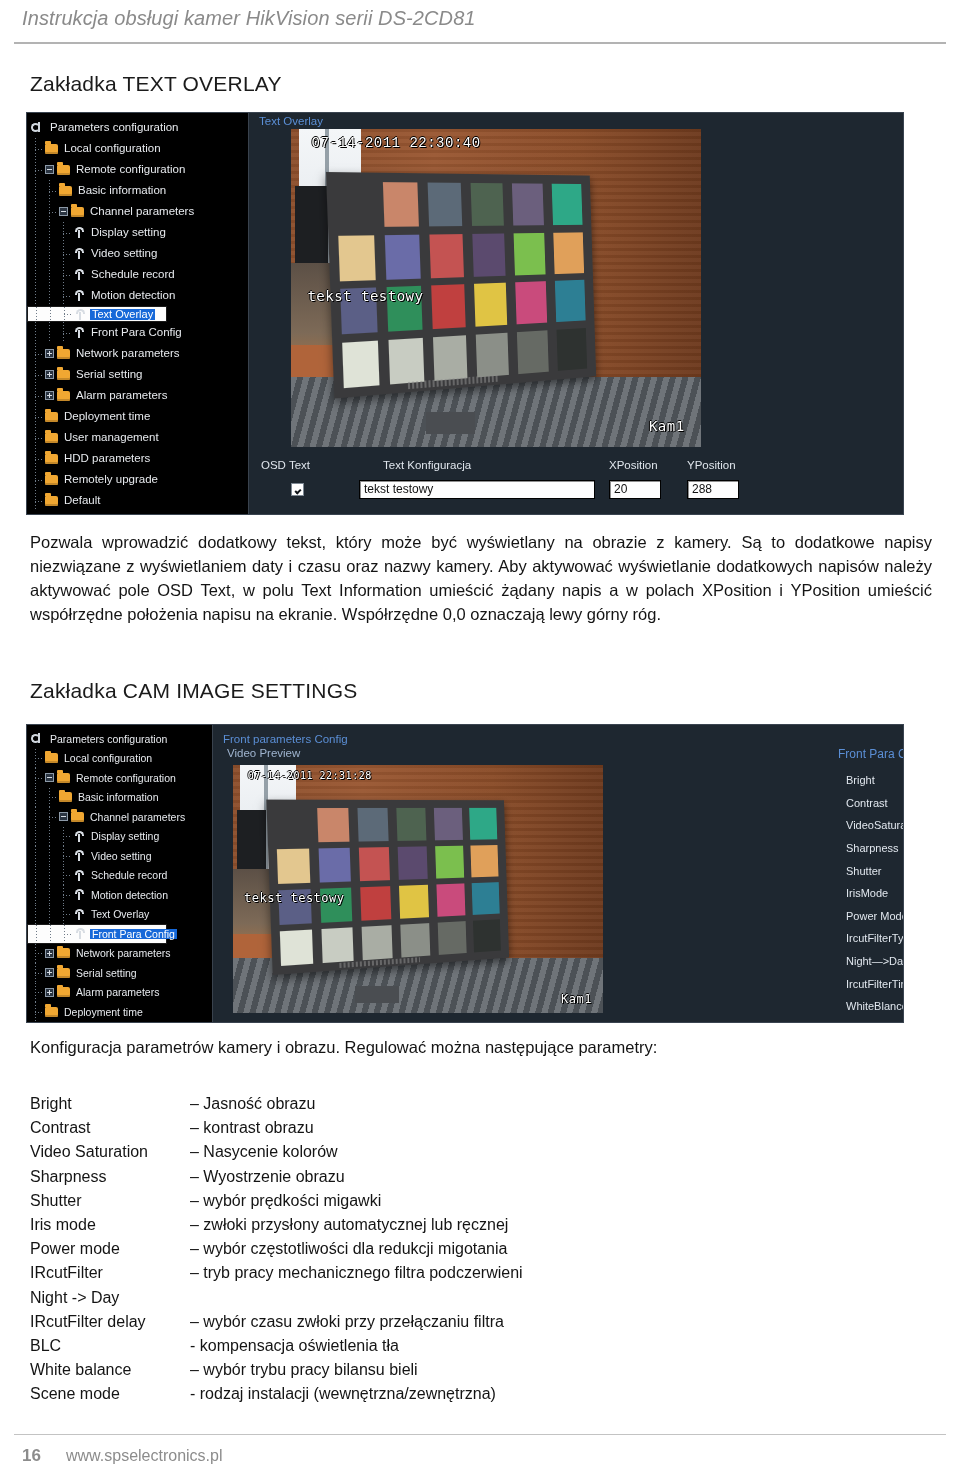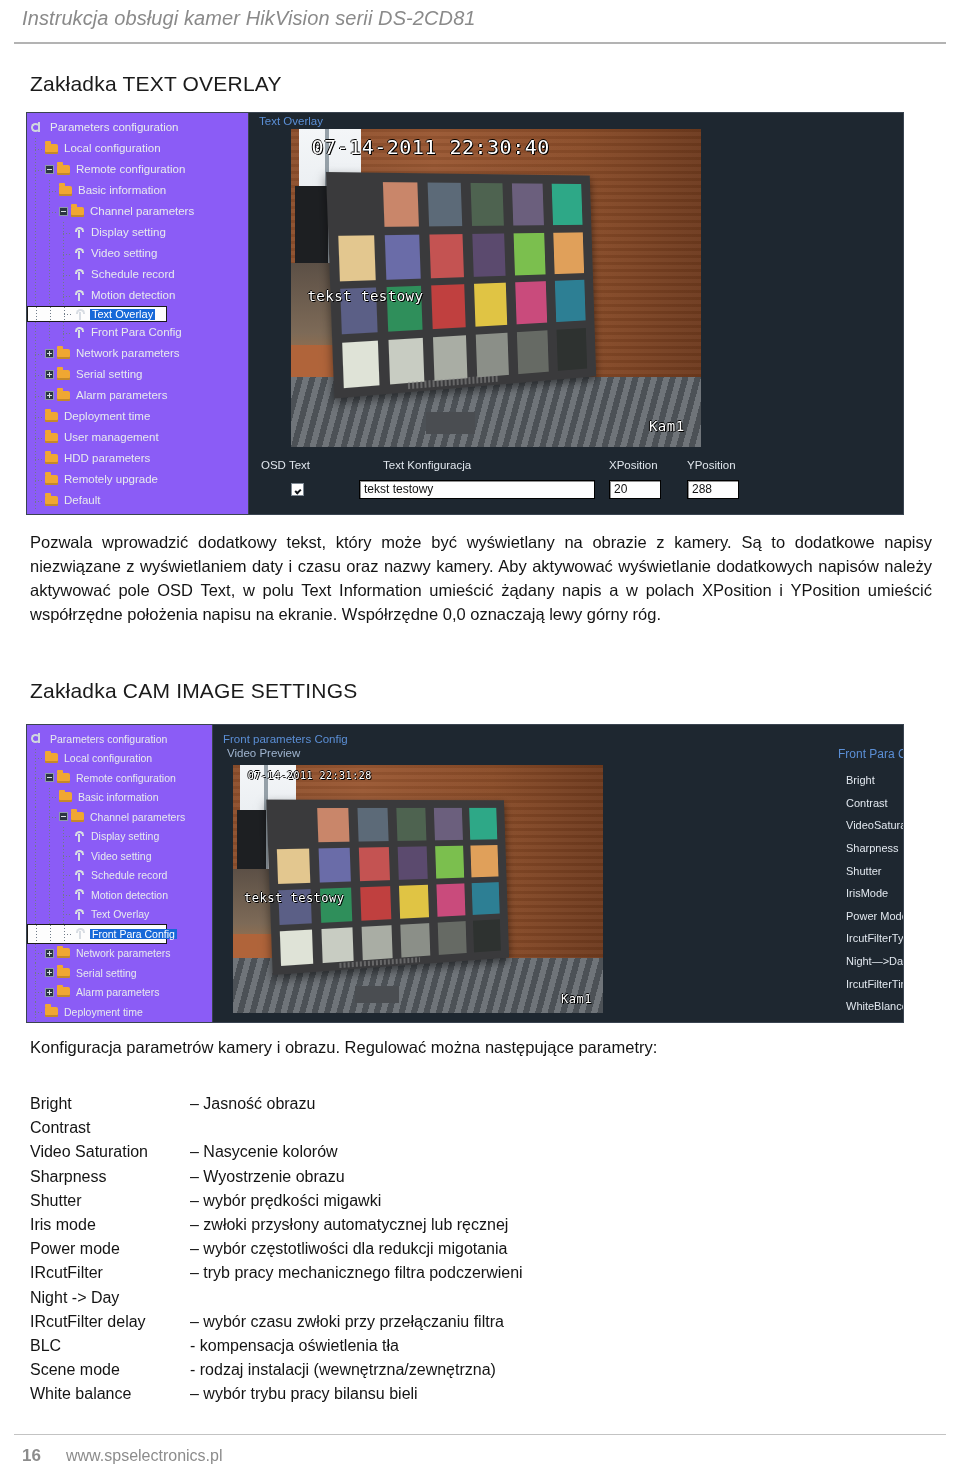--- a/index.html
+++ b/index.html
@@ -40,21 +40,21 @@
   .shot{
     position:absolute;background:#1e2730;
     border:1px solid #3a4450;box-sizing:border-box;
     overflow:hidden;
   }
   #shot-text-overlay{left:26px;top:112px;width:878px;height:403px;}
   #shot-cam-image{left:26px;top:724px;width:878px;height:299px;}
 
   
   .tree{
-    position:absolute;left:0;top:0;background:#8b5cf6;
+    position:absolute;left:0;top:0;background:#000000;
     box-sizing:border-box;padding:4px 0 0 0;
     border-right:1px solid #39424d;
   }
   #shot-text-overlay .tree{width:222px;height:100%;}
   #shot-cam-image   .tree{width:186px;height:100%;}
 
   .tnode{
     display:flex;align-items:center;height:21px;
     font-size:11.5px;color:#e7eaee;white-space:nowrap;
     padding-left:4px;
@@ -177,21 +177,21 @@
   }
   .v-stand{position:absolute;left:33%;bottom:4%;width:12%;height:7%;background:#4a4d51;}
 
   .osd{
     position:absolute;color:#fff;
     font-family:"DejaVu Sans Mono", monospace;
     letter-spacing:.5px;
     text-shadow:1px 1px 0 #000,-1px 0 0 #000,0 -1px 0 #000;
     white-space:nowrap;
   }
-  #to-osd-time{left:5%;top:2%;font-size:20px;}
+  #to-osd-time{left:5%;top:2%;font-size:14px;font-family:Liberation Mono, monospace;}
   #to-osd-text{left:4%;top:50%;font-size:14px;}
   #to-osd-cam{right:4%;bottom:4%;font-size:14px;}
   #ci-osd-time{left:4%;top:2%;font-size:10px;}
   #ci-osd-text{left:3%;top:51%;font-size:12px;}
   #ci-osd-cam{right:3%;bottom:3%;font-size:12px;}
 
   
   .osd-form{position:absolute;left:10px;top:340px;right:6px;}
   .osd-form .hrow,.osd-form .frow{display:flex;align-items:center;}
   .osd-form .hrow{height:22px;}
@@ -664,20 +664,21 @@
 
   <div class="para" id="para-cam-image">Konfiguracja parametrów kamery i obrazu. Regulować można następujące parametry:</div>
 
   <div class="deflist" id="param-deflist">
       <div class="defrow">
         <div class="term">Bright</div>
         <div class="desc">– Jasność obrazu</div>
       </div>
       <div class="defrow">
         <div class="term">Contrast</div>
+        <div class="desc">– kontrast obrazu</div>
       </div>
       <div class="defrow">
         <div class="term">Video Saturation</div>
         <div class="desc">– Nasycenie kolorów</div>
       </div>
       <div class="defrow">
         <div class="term">Sharpness</div>
         <div class="desc">– Wyostrzenie obrazu</div>
       </div>
       <div class="defrow">
@@ -701,26 +702,26 @@
       </div>
       <div class="defrow">
         <div class="term">IRcutFilter delay</div>
         <div class="desc">– wybór czasu zwłoki przy przełączaniu filtra</div>
       </div>
       <div class="defrow">
         <div class="term">BLC</div>
         <div class="desc">- kompensacja oświetlenia tła</div>
       </div>
       <div class="defrow">
+        <div class="term">White balance</div>
+        <div class="desc">– wybór trybu pracy bilansu bieli</div>
+      </div>
+      <div class="defrow">
         <div class="term">Scene mode</div>
         <div class="desc">- rodzaj instalacji (wewnętrzna/zewnętrzna)</div>
-      </div>
-      <div class="defrow">
-        <div class="term">White balance</div>
-        <div class="desc">– wybór trybu pracy bilansu bieli</div>
       </div>
     </div>
 
   <div class="doc-footer">
     <div class="rule"></div>
     <div class="pageno">16</div>
     <div class="url">www.spselectronics.pl</div>
   </div>
 
 </div>

